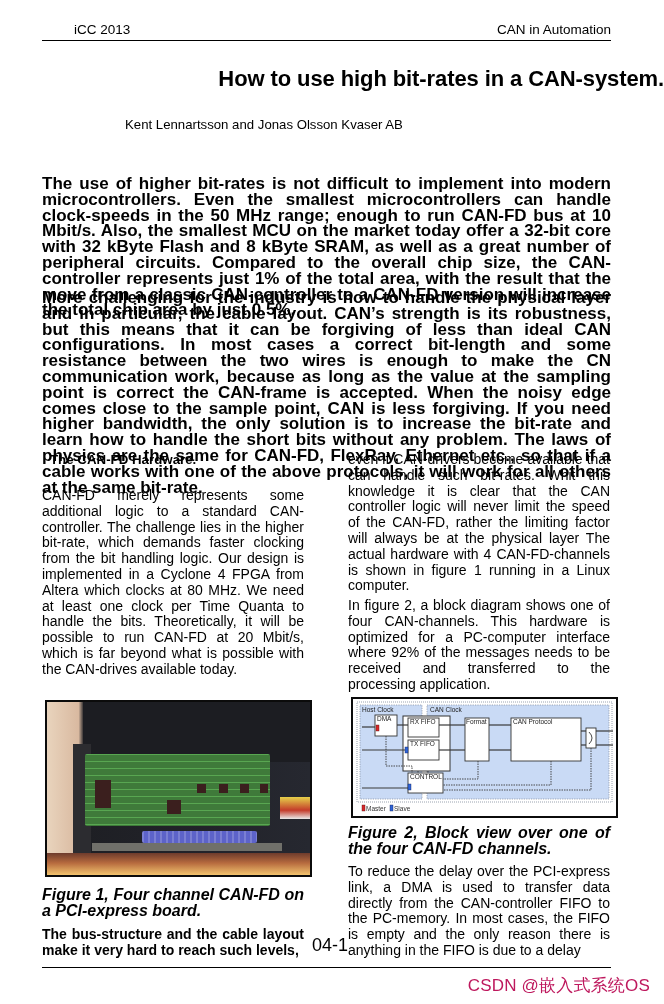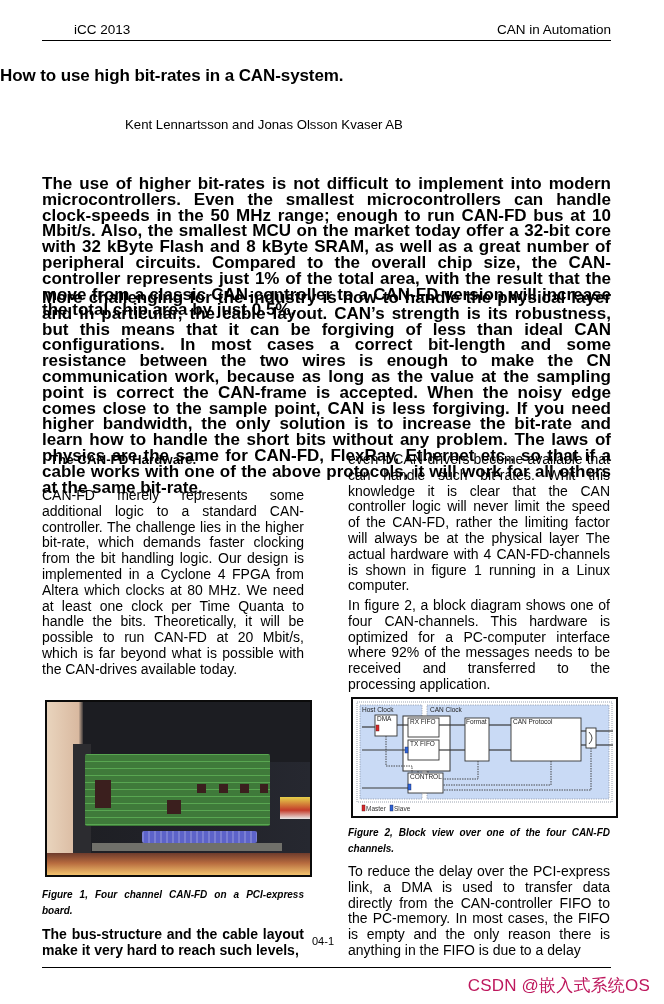--- a/index.html
+++ b/index.html
@@ -2,34 +2,34 @@
 <html><head>
 <meta charset="utf-8">
 <style>
   html, body { margin: 0; padding: 0; background: #ffffff; }
   body { width: 664px; height: 1004px; position: relative; overflow: hidden; color: #000; font-family: "Liberation Sans", sans-serif; }
   .abs { position: absolute; }
   .hdr { font-size: 13.5px; top: 22px; margin-left: 32px; }
   .hdr-left { left: 42px; }
   .hdr-right { right: 53px; }
   .hdr-rule { left: 42px; width: 569px; top: 40px; height: 0; border-top: 1.2px solid #000; }
-  .title { left: 0; width: 664px; top: 66px; text-align: left; font-weight: bold; font-size: 17px; letter-spacing: -0.1px; }
+  .title { left: 0; width: 664px; top: 66px; text-align: right; font-weight: bold; font-size: 22px; letter-spacing: -0.1px; }
   .authors { left: 0; width: 528px; top: 117px; text-align: center; font-size: 13.2px; }
   .abstract { left: 42px; width: 569px; font-weight: bold; font-size: 17px; line-height: 15.8px; text-align: justify; }
   .abstract p { margin: 0; text-align-last: left; }
   .abs-p1 { top: 176px; }
   .abs-p2 { top: 290px; }
   .col { font-size: 14px; line-height: 15.8px; text-align: justify; }
   .col p { margin: 0; }
   .colL { left: 42px; width: 262px; }
   .colR { left: 348px; width: 262px; }
   .h2 { font-weight: bold; font-size: 13.3px; margin-left: 8px; }
-  .cap { font-weight: bold; font-style: italic; font-size: 10px; line-height: 16px; text-align: justify; }
+  .cap { font-weight: bold; font-style: italic; font-size: 16px; line-height: 16px; text-align: justify; }
   .foot-rule { left: 42px; width: 569px; top: 967px; border-top: 1.2px solid #000; }
-  .pageno { left: 312px; top: 935px; font-size: 11px; }
+  .pageno { left: 312px; top: 935px; font-size: 18px; }
   .watermark { right: 14px; top: 974px; font-size: 17px; color: #be185d; letter-spacing: 0.2px; }
 
   
   .photo { left: 45px; top: 700px; width: 263px; height: 173px; border: 2.5px solid #0b0b0b; overflow: hidden;
     background: linear-gradient(90deg, #e9d4bd 0%, #d9b9a0 12%, #1e1f24 14%, #22232a 60%, #262830 100%); }
   .photo .bg-top { position:absolute; left: 36px; top: 0; width: 227px; height: 60px; background: #1c1d22; }
   .photo .floor { position:absolute; left:0; bottom:0; width:100%; height: 22px; background: linear-gradient(180deg, #6d3b2c 0%, #b66a3e 45%, #f2c36e 100%); }
   .photo .board { position:absolute; left: 38px; top: 52px; width: 185px; height: 72px; background: #3f7a3a; border-radius: 2px;
     background-image: repeating-linear-gradient(180deg, rgba(120,220,110,0.45) 0 1px, transparent 1px 7px); }
   .photo .bracket { position:absolute; left: 26px; top: 42px; width: 18px; height: 110px; background: #2c2c30; }

